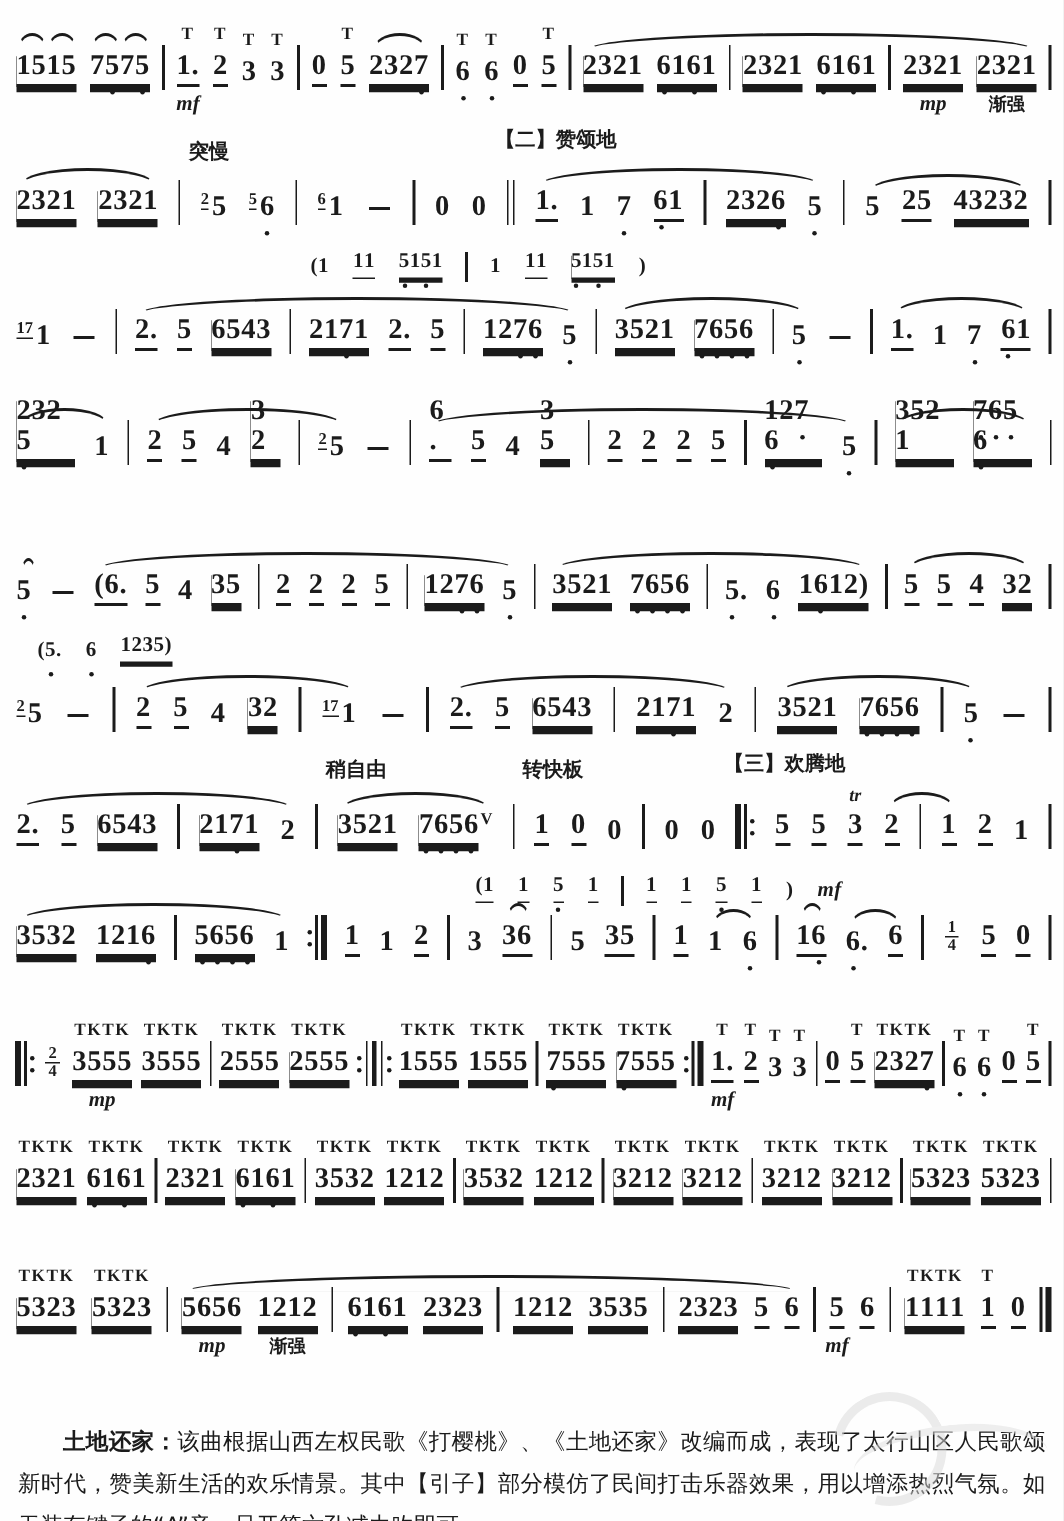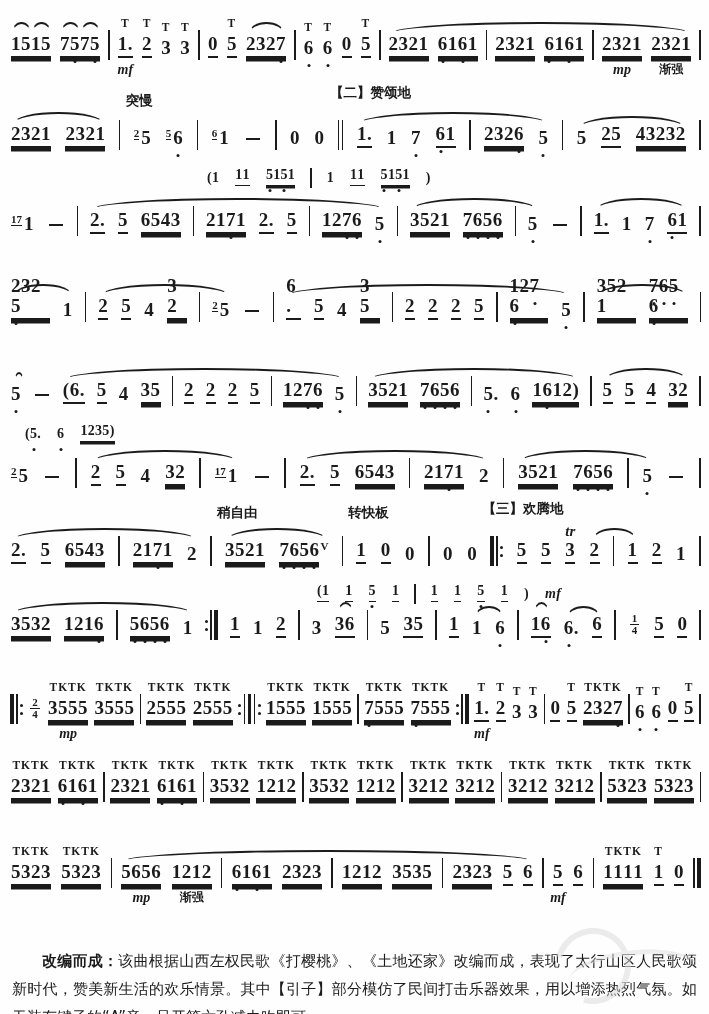--- a/index.html
+++ b/index.html
@@ -17,21 +17,21 @@
   .small .u2{border-bottom-width:1.5px;box-shadow:0 2.5px 0 #1b1b1b;}
   .ch{position:relative;display:inline-block;}
   .odot{position:absolute;left:50%;transform:translateX(-50%);bottom:-9px;width:3px;height:3px;
         background:#1b1b1b;border-radius:50%;}
   .dash{display:inline-block;width:14px;height:2.5px;background:#1b1b1b;margin:0 2px 8px 2px;}
   .gr{display:inline-block;font-size:11px;font-weight:bold;border-bottom:1.5px solid #1b1b1b;
       margin-right:2px;transform:translateY(-8px);line-height:1;}
   .post{font-size:11px;font-weight:bold;transform:translateY(-12px);margin-left:1px;}
   .ab{position:absolute;top:-17px;left:50%;transform:translateX(-50%);font-size:11.5px;font-weight:bold;
       letter-spacing:1px;white-space:nowrap;font-family:"Liberation Serif",serif;}
-  .ab.abi{font-style:italic;letter-spacing:0;font-size:15px;}
+  .ab.abi{font-style:italic;letter-spacing:0;font-size:12px;}
   .bl{position:absolute;bottom:-20px;left:50%;transform:translateX(-50%);white-space:nowrap;}
   .bl.dyn,.cell.dyn .g-txt{font-style:italic;font-weight:bold;font-size:14px;
       font-family:"Liberation Serif",serif;}
   .cell.dyn .g-txt{border:none;box-shadow:none;}
   .bl.cn{font-family:Liberation Serif, serif;font-weight:bold;font-size:12px;}
   .sec{position:absolute;top:-36px;left:-8px;white-space:nowrap;font-size:13.5px;font-weight:bold;
       font-family:"DejaVu Sans","Liberation Sans",sans-serif;z-index:3;}
   .bar{display:inline-flex;align-items:center;gap:2.5px;height:30px;margin-bottom:-2px;position:relative;}
   .small .bar{height:20px;}
   .bl-t{width:1.5px;background:#1b1b1b;height:100%;}
@@ -339,21 +339,21 @@
         <span class="cell">
           <span class="g-txt u1"><span class="ch">6<i class="odot"></i></span><span class="ch">1</span></span>
         </span>
         <span class="bar">
           <i class="bl-t"></i>
         </span>
         <div class="arc" style="left: 83px; width: 288px; top: -4px;"></div>
         <div class="arc" style="left: 403px; width: 121px; top: -4px;"></div>
         <div class="arc" style="left: 587px; width: 86px; top: -4px;"></div>
       </div>
-      <div class="line" style="top: 288px; gap: 11px;">
+      <div class="line" style="top: 276px; gap: 11px;">
         <span class="cell">
           <span class="g-txt u2"><span class="ch">2</span><span class="ch">3</span><span class="ch">2</span><span class="ch">5<i class="odot"></i></span></span>
         </span>
         <span class="cell">
           <span class="g-txt u0"><span class="ch">1</span></span>
         </span>
         <span class="bar">
           <i class="bl-t"></i>
         </span>
         <span class="cell">
@@ -1115,18 +1115,18 @@
         <span class="cell">
           <span class="g-txt u1"><span class="ch">0</span></span>
         </span>
         <span class="bar">
           <i class="bl-t"></i>
           <i class="bl-k"></i>
         </span>
         <div class="arc" style="left: 114px; width: 405px; top: -4px;"></div>
       </div>
     </div>
-  <div class="footer"><b>改编而成：</b><span>该曲根据山西左权民歌《打樱桃》、《土地还家》改编而成，表现了太行山区人民歌颂新时代，赞美新生活的欢乐情景。其中【引子】部分模仿了民间打击乐器效果，用以增添热烈气氛。如无装有键子的“A”音，只开第六孔减力吹即可。</span></div>
+  <div class="footer"><b>土地还家：</b><span>该曲根据山西左权民歌《打樱桃》、《土地还家》改编而成，表现了太行山区人民歌颂新时代，赞美新生活的欢乐情景。其中【引子】部分模仿了民间打击乐器效果，用以增添热烈气氛。如无装有键子的“A”音，只开第六孔减力吹即可。</span></div>
   <div class="watermark">
     <div class="wm-c1"></div>
     <div class="wm-c2"></div>
   </div>
 </div>
 
 </body></html>

